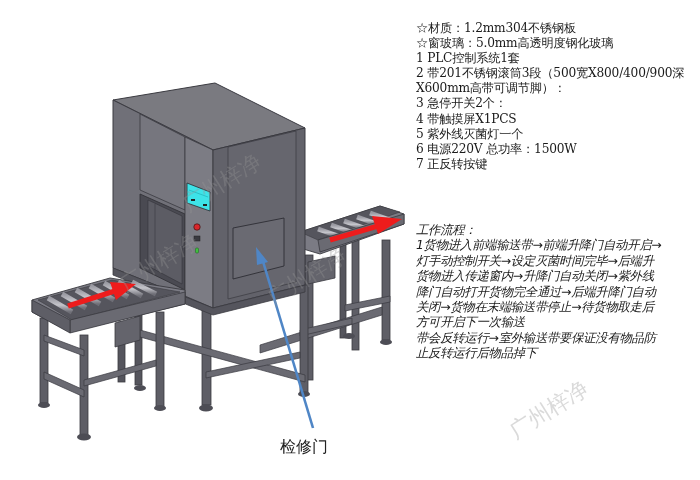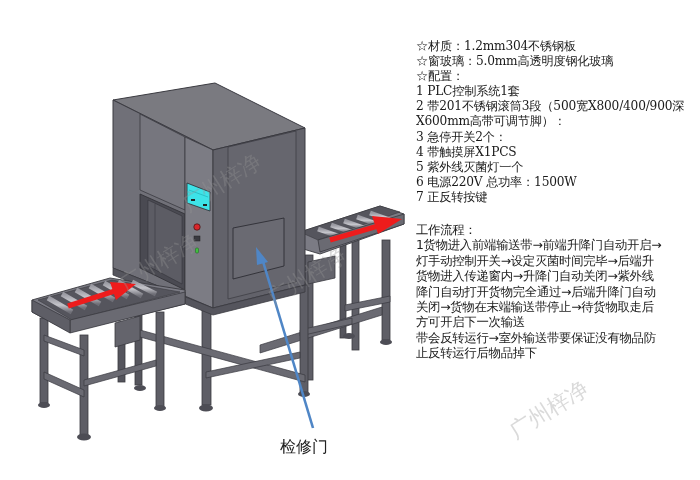--- a/index.html
+++ b/index.html
@@ -1,24 +1,24 @@
 <!DOCTYPE html>
 <html><head>
 <meta charset="utf-8">
 <style>
   html, body { margin:0; padding:0; background:#ffffff; }
   body { width:700px; height:480px; position:relative; overflow:hidden;
          font-family:"DejaVu Serif","Liberation Serif",serif; color:#1a1a1a; }
   #stage { position:absolute; left:0; top:0; width:700px; height:480px; }
-  .spec { position:absolute; left:416px; top:39px; width:284px;
+  .spec { position:absolute; left:416px; top:21px; width:284px;
           font-size:12.2px; line-height:15.1px; letter-spacing:-0.2px; }
   .spec div { white-space:nowrap; }
   .flow { position:absolute; left:416px; top:222px; width:282px;
           font-family:"DejaVu Sans","Liberation Sans",sans-serif;
-          font-size:12.4px; line-height:15.4px; letter-spacing:-0.3px; }
+          font-size:12.4px; line-height:15.4px; letter-spacing:-0.3px;font-style:italic; }
   .flow div { white-space:nowrap; }
   .callout { position:absolute; left:280px; top:437px;
              font-family:"DejaVu Sans","Liberation Sans",sans-serif;
              font-size:16px; color:#222;text-align:right; }
   .wm { position:absolute; font-family:"DejaVu Sans","Liberation Sans",sans-serif;
         color:rgba(150,150,150,0.35); font-size:22px; transform:rotate(-32deg);
         white-space:nowrap; pointer-events:none; }
 </style>
 </head>
 <body>
@@ -153,21 +153,20 @@
   
   <div class="wm" style="left:178px;top:168px;">广州梓净</div>
   <div class="wm" style="left:115px;top:248px;">广州梓净</div>
   <div class="wm" style="left:263px;top:262px;">广州梓净</div>
   <div class="wm" style="left:505px;top:395px;">广州梓净</div>
 
   
   <div class="spec">
     <div>☆材质：1.2mm304不锈钢板</div>
     <div>☆窗玻璃：5.0mm高透明度钢化玻璃</div>
-    <div>☆配置：</div>
     <div>1 PLC控制系统1套</div>
     <div>2 带201不锈钢滚筒3段（500宽X800/400/900深</div>
     <div>X600mm高带可调节脚）：</div>
     <div>3 急停开关2个：</div>
     <div>4 带触摸屏X1PCS</div>
     <div>5 紫外线灭菌灯一个</div>
     <div>6 电源220V    总功率：1500W</div>
     <div>7 正反转按键</div>
   </div>
 

